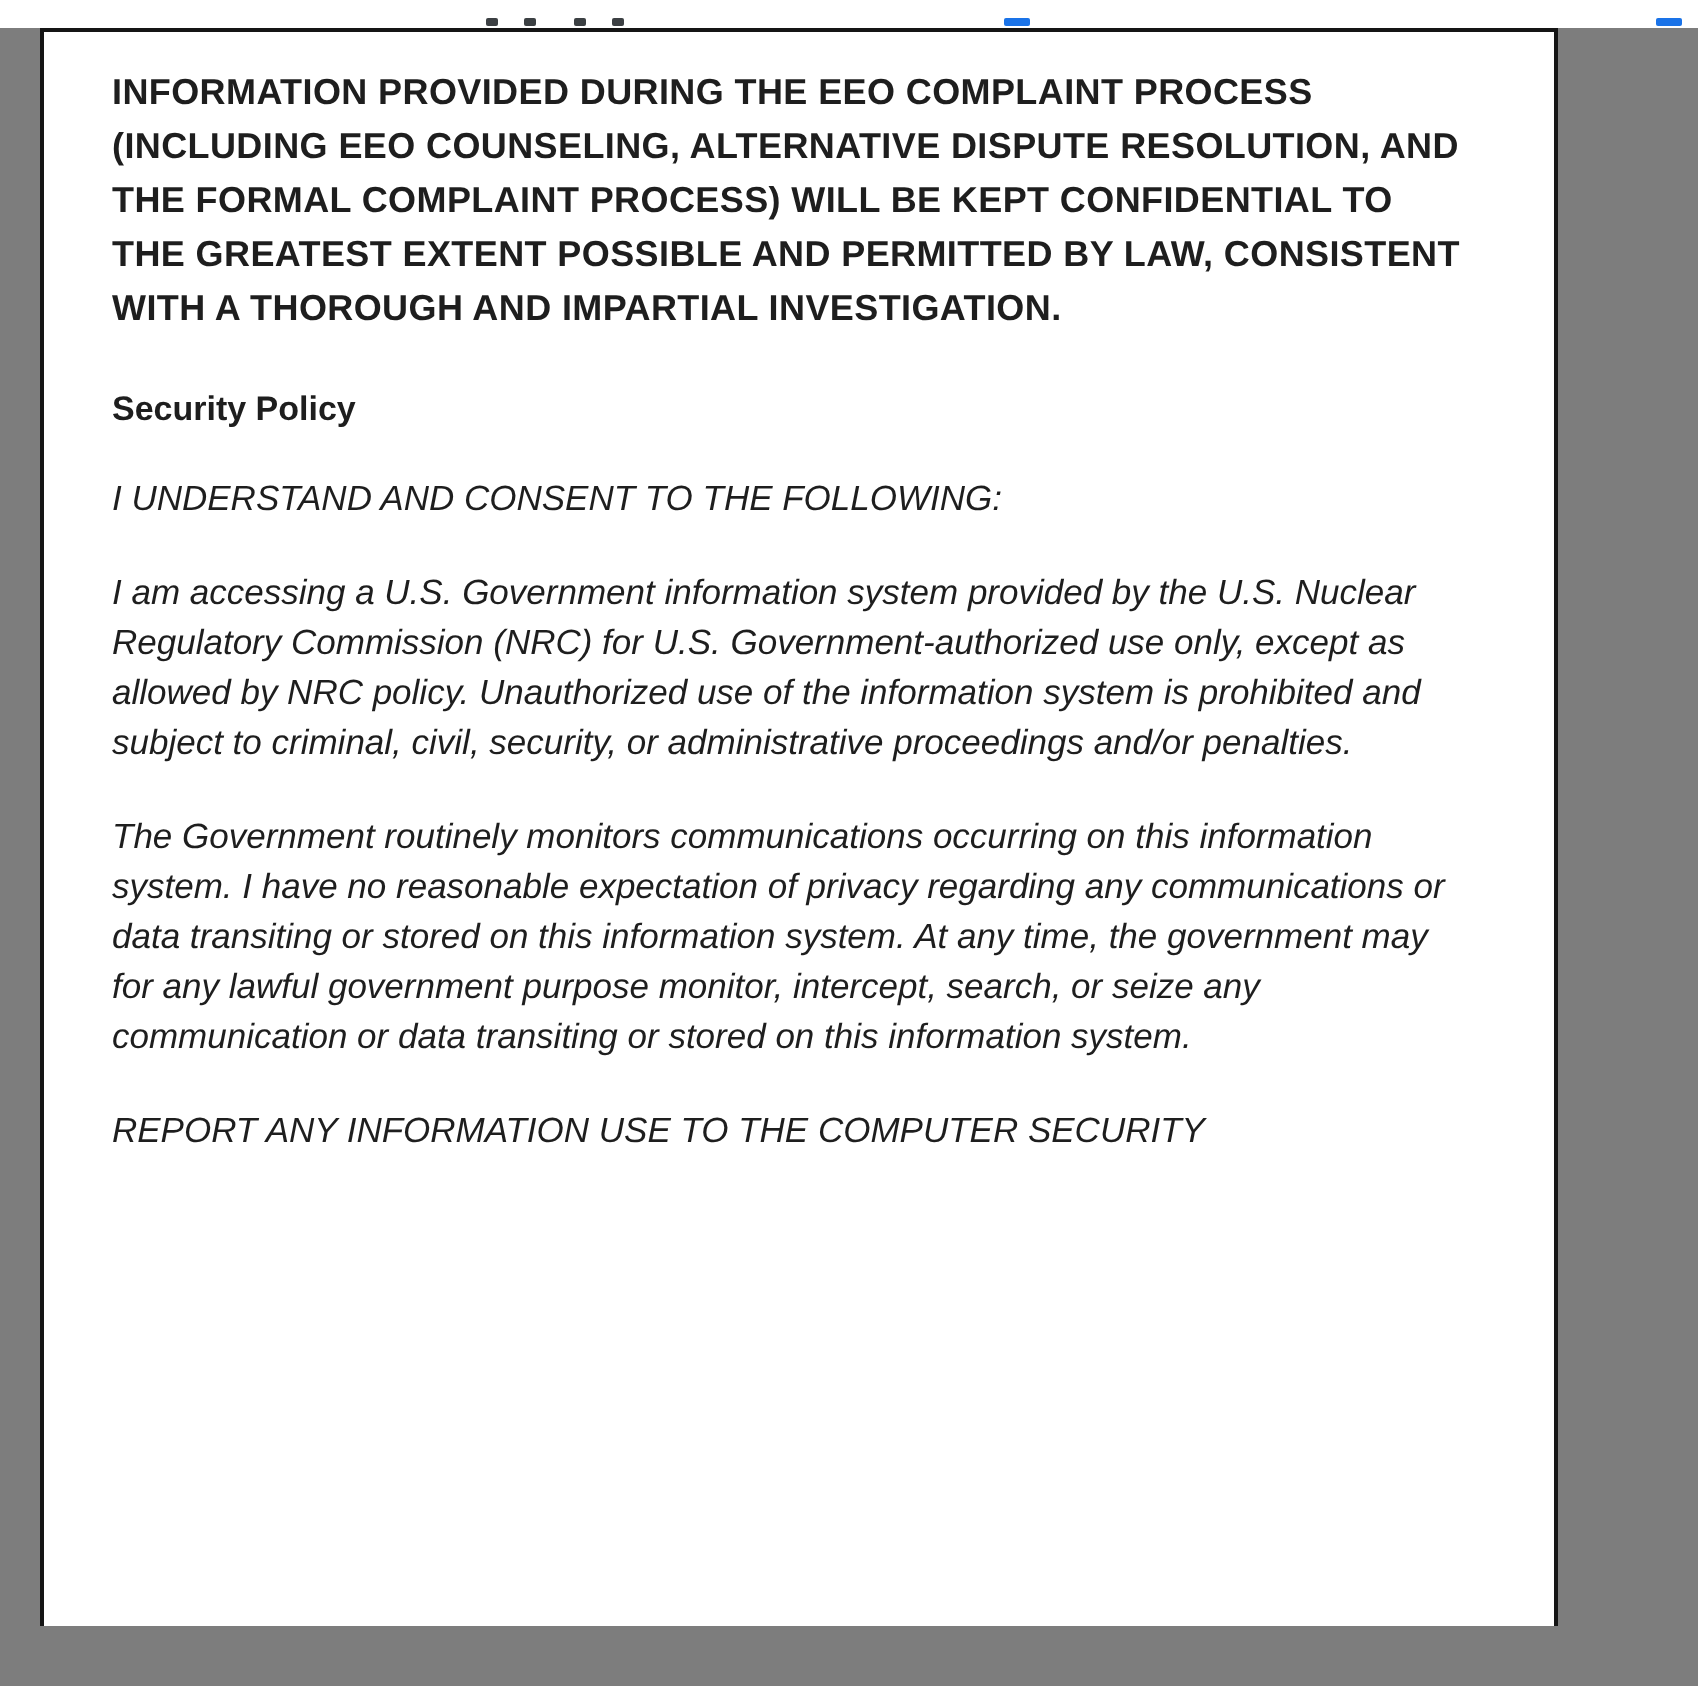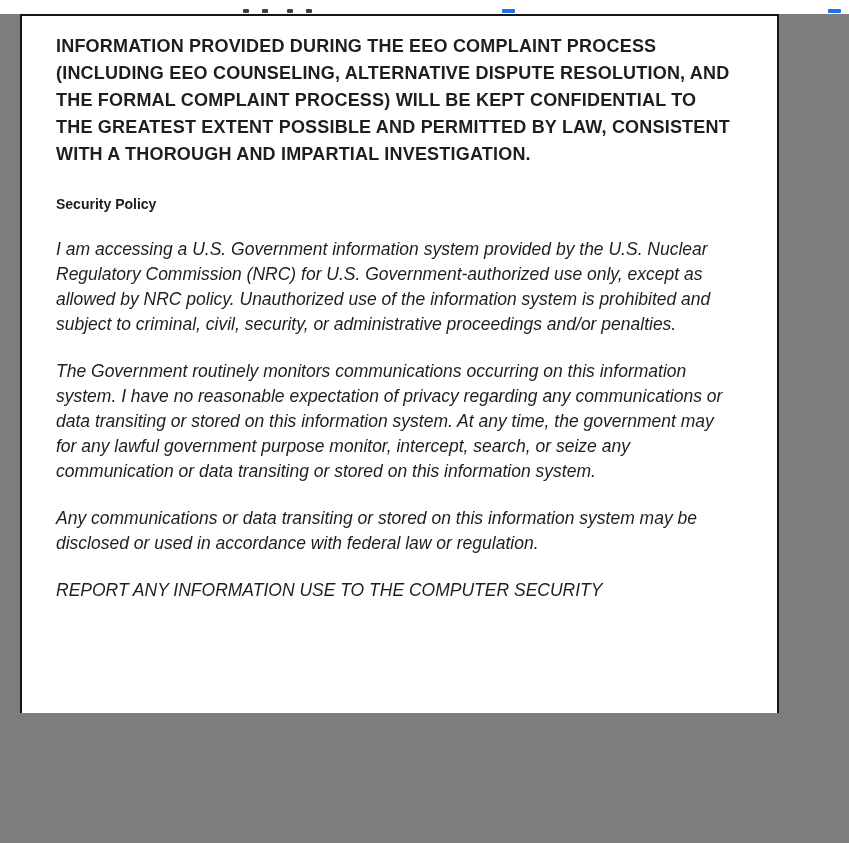--- a/index.html
+++ b/index.html
@@ -28,42 +28,42 @@
     z-index:3;
   }
   .frag{
     position:absolute;bottom:1px;height:4px;border-radius:1px;
     background:var(--fragment_dark);
   }
   .frag.blue{background:var(--link_blue);}
 
   
   .paper{
-    position:absolute;left:20px;top:14px;width:759px;height:699px;
+    position:absolute;left:20px;top:14px;width:759px;height:799px;
     background:var(--paper_bg);
     border-top:2px solid var(--border);
     border-left:2px solid var(--border);
     border-right:2px solid var(--border);
     z-index:2;
   }
   .paper-content{
     padding:17px 42px 0 34px;
     color:var(--text);
   }
 
   .notice{
     font-weight:bold;
     font-size:18px;
     line-height:27px;
     letter-spacing:0.2px;
     margin:0;
   }
   .section-heading{
     font-weight:bold;
-    font-size:14px;
+    font-size:17px;
     line-height:21px;
     margin:26px 0 0 0;
   }
   .body-para{
     font-style:italic;
     font-size:17.5px;
     line-height:25px;
     margin:22px 0 0 0;
     max-width:672px;
   }
@@ -80,24 +80,24 @@
   <span class="frag blue" style="left:828px;width:13px;"></span>
 </div>
 
 <div class="paper">
   <div class="paper-content">
 
     <p class="notice">INFORMATION PROVIDED DURING THE EEO COMPLAINT PROCESS (INCLUDING EEO COUNSELING, ALTERNATIVE DISPUTE RESOLUTION, AND THE FORMAL COMPLAINT PROCESS) WILL BE KEPT CONFIDENTIAL TO THE GREATEST EXTENT POSSIBLE AND PERMITTED BY LAW, CONSISTENT WITH A THOROUGH AND IMPARTIAL INVESTIGATION.</p>
 
     <p class="section-heading">Security Policy</p>
 
+    <p class="body-para">I UNDERSTAND AND CONSENT TO THE FOLLOWING:</p>
 
     <p class="body-para">I am accessing a U.S. Government information system provided by the U.S. Nuclear Regulatory Commission (NRC) for U.S. Government-authorized use only, except as allowed by NRC policy. Unauthorized use of the information system is prohibited and subject to criminal, civil, security, or administrative proceedings and/or penalties.</p>
 
 
     <p class="body-para">The Government routinely monitors communications occurring on this information system. I have no reasonable expectation of privacy regarding any communications or data transiting or stored on this information system. At any time, the government may for any lawful government purpose monitor, intercept, search, or seize any communication or data transiting or stored on this information system.</p>
 
-    <p class="body-para">Any communications or data transiting or stored on this information system may be disclosed or used in accordance with federal law or regulation.</p>
 
     <p class="body-para">REPORT ANY INFORMATION USE TO THE COMPUTER SECURITY</p>
 
   </div>
 </div>
 
 </body></html>

